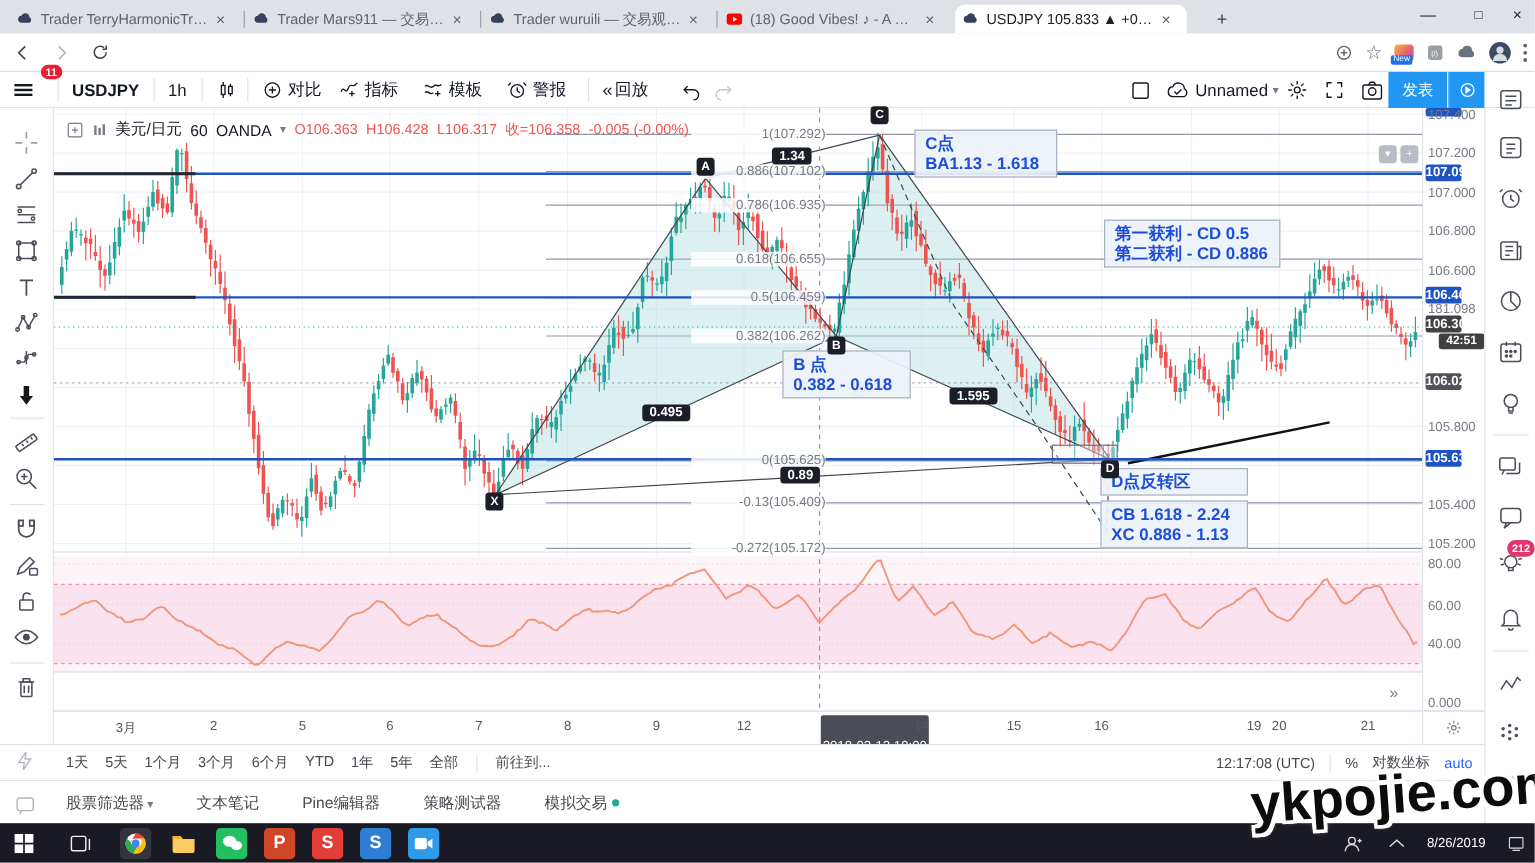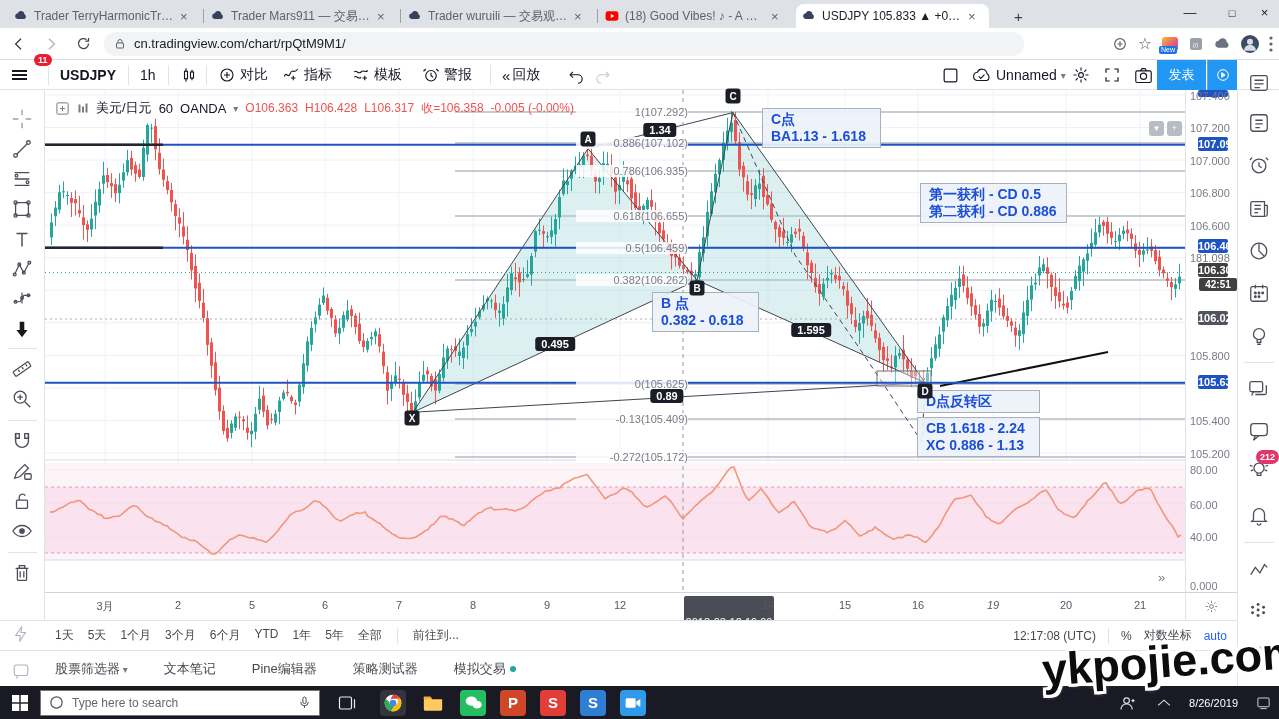--- a/index.html
+++ b/index.html
@@ -31,21 +31,21 @@
 .bluebtn{background:#2196f3;color:#fff;justify-content:center}
 
 #lefttools{left:0;top:90px;width:45px;height:530px;background:#fff;border-right:1px solid #e0e3eb}
 .ltool{position:absolute;left:11px;width:22px;height:22px;color:#4a4e59}
 .lsep{position:absolute;left:8px;width:29px;height:1px;background:#e0e3eb}
 #rightbar{left:1237px;top:90px;width:38px;height:596px;background:#fff;border-left:1px solid #e0e3eb}
 .rtool{position:absolute;left:10px;width:22px;height:22px;color:#4a4e59}
 .rsep{position:absolute;left:6px;width:30px;height:1px;background:#e0e3eb}
 #paxis{left:1185px;top:90px;width:52px;height:530px;background:#fff;border-left:1px solid #e0e3eb;overflow:hidden}
 .axlabel{position:absolute;left:4px;font-size:11px;color:#787b86}
-.pbadge{position:absolute;left:12px;width:30px;text-align:center;font-size:11px;font-weight:bold;color:#fff;border-radius:2px;padding:1px 0}
+.pbadge{position:absolute;left:2px;width:30px;text-align:center;font-size:11px;font-weight:bold;color:#fff;border-radius:2px;padding:1px 0}
 .pb-blue{background:#1e53c4}.pb-teal{background:#404040}.pb-gray{background:#50535e}
 
 #chart{left:45px;top:90px;width:1140px;height:502px;background:#fff;overflow:hidden;cursor:crosshair}
 #legend{left:55px;top:99px;height:18px;display:flex;align-items:center;gap:7px;font-size:13px;color:#131722}
 #legend .red{color:#ef5350;font-size:12px}
 .fiblabel{position:absolute;width:112px;text-align:right;font-size:11px;color:#787b86;background:rgba(255,255,255,.85);line-height:12px}
 .pill{position:absolute;transform:translate(-50%,-50%);background:#1b1e26;color:#fff;font-size:11px;font-weight:bold;border-radius:3px;padding:1px 6px;white-space:nowrap}
 .ptlab{position:absolute;transform:translate(-50%,-50%);background:#1b1e26;color:#fff;font-size:10px;font-weight:bold;border-radius:3px;width:15px;height:15px;text-align:center;line-height:15px}
 .callout{position:absolute;background:rgba(236,242,248,.92);border:1px solid #a6b0bf;padding:2px 8px;font-size:14px;font-weight:bold;color:#1d4ed8;line-height:17px;white-space:nowrap}
 .hoverbtn{position:absolute;width:15px;height:15px;background:#b8bcc6;border-radius:3px;color:#fff;font-size:9px;text-align:center;line-height:15px}
@@ -131,27 +131,20 @@
       <svg class="ic" width="16" height="16" viewBox="0 0 24 24" fill="none" stroke="#b0b3b8" stroke-width="2">
         <path d="M9 4l8 8-8 8"></path>
       </svg>
     </div>
   <div class="navbtn">
       <svg class="ic" width="15" height="15" viewBox="0 0 24 24" fill="none" stroke="#3c4043" stroke-width="2">
         <path d="M20 12a8 8 0 1 1-3-6.2"></path>
         <path d="M20 3v5h-5" fill="none"></path>
       </svg>
     </div>
-  <div id="omnibox">
-    <svg class="ic" width="12" height="12" viewBox="0 0 24 24" fill="none" stroke="#5f6368" stroke-width="2">
-        <rect x="5" y="10" width="14" height="10" rx="1"></rect>
-        <path d="M8 10V7a4 4 0 0 1 8 0v3"></path>
-      </svg>
-    <span style="margin-left:8px">cn.tradingview.com/chart/rpQtM9M1/</span>
-  </div>
   <div class="urlicons">
     <svg class="ic" width="16" height="16" viewBox="0 0 24 24" fill="none" stroke="#5f6368" stroke-width="1.8">
         <circle cx="12" cy="12" r="8"></circle>
         <path d="M12 8v8M8 12h8"></path>
       </svg>
     <span style="font-size:16px">☆</span>
     <span class="extnew">
         <span class="nb">New</span>
       </span>
     <svg class="ic" width="16" height="16" viewBox="0 0 24 24" fill="#9aa0a6">
@@ -1125,21 +1118,21 @@
     <span class="tick" style="left: 133px;">2</span>
     <span class="tick" style="left: 207px;">5</span>
     <span class="tick" style="left: 280px;">6</span>
     <span class="tick" style="left: 354px;">7</span>
     <span class="tick" style="left: 428px;">8</span>
     <span class="tick" style="left: 502px;">9</span>
     <span class="tick" style="left: 575px;">12</span>
     <span class="tick" style="left: 723px;">14</span>
     <span class="tick" style="left: 800px;">15</span>
     <span class="tick" style="left: 873px;">16</span>
-    <span class="tick" style="left: 948px; font-style: italic;">19</span>
+    <span class="tick" style="left: 1000px;">19</span>
     <span class="tick" style="left: 1021px;">20</span>
     <span class="tick" style="left: 1095px;">21</span>
   </div>
 <div class="abs" style="left:1185px;top:592px;width:52px;height:28px;background:#fff;border-top:1px solid #d1d4dc;border-left:1px solid #e0e3eb">
   <svg class="ic" style="margin:6px 0 0 18px" width="15" height="15" viewBox="0 0 24 24" fill="none" stroke="#787b86" stroke-width="1.6">
       <circle cx="12" cy="12" r="3"></circle>
       <path d="M12 3v3M12 18v3M3 12h3M18 12h3M5.6 5.6l2.1 2.1M16.3 16.3l2.1 2.1M18.4 5.6l-2.1 2.1M7.7 16.3l-2.1 2.1"></path>
     </svg>
 </div>
 
@@ -1291,30 +1284,20 @@
 
 <div class="abs" id="taskbar">
   <div id="winstart">
       <svg class="ic" width="16" height="16" viewBox="0 0 16 16" fill="#fff">
         <rect x="0" y="0" width="7.3" height="7.3"></rect>
         <rect x="8.7" y="0" width="7.3" height="7.3"></rect>
         <rect x="0" y="8.7" width="7.3" height="7.3"></rect>
         <rect x="8.7" y="8.7" width="7.3" height="7.3"></rect>
       </svg>
     </div>
-  <div id="searchbox">
-    <svg class="ic" width="15" height="15" viewBox="0 0 24 24" fill="none" stroke="#555" stroke-width="2">
-        <circle cx="12" cy="12" r="9"></circle>
-      </svg>
-    <span>Type here to search</span>
-    <svg class="ic" style="margin-left:auto" width="13" height="15" viewBox="0 0 24 24" fill="none" stroke="#444" stroke-width="1.8">
-        <rect x="9" y="2" width="6" height="12" rx="3"></rect>
-        <path d="M5 11a7 7 0 0 0 14 0M12 18v4"></path>
-      </svg>
-  </div>
   <div class="tbicon" style="background:transparent">
       <svg class="ic" width="18" height="16" viewBox="0 0 24 20" fill="none" stroke="#eee" stroke-width="1.6">
         <rect x="2" y="2" width="16" height="16" rx="2"></rect>
         <path d="M22 5v12"></path>
       </svg>
     </div>
   <div class="tbicon" style="background:#33343e;margin-left:20px">
       <svg class="ic" width="20" height="20" viewBox="0 0 24 24">
         <circle cx="12" cy="12" r="10" fill="#fff"></circle>
         <path d="M12 2a10 10 0 0 1 8.66 5H12a5 5 0 0 0-4.8 3.6z" fill="#ea4335"></path>

